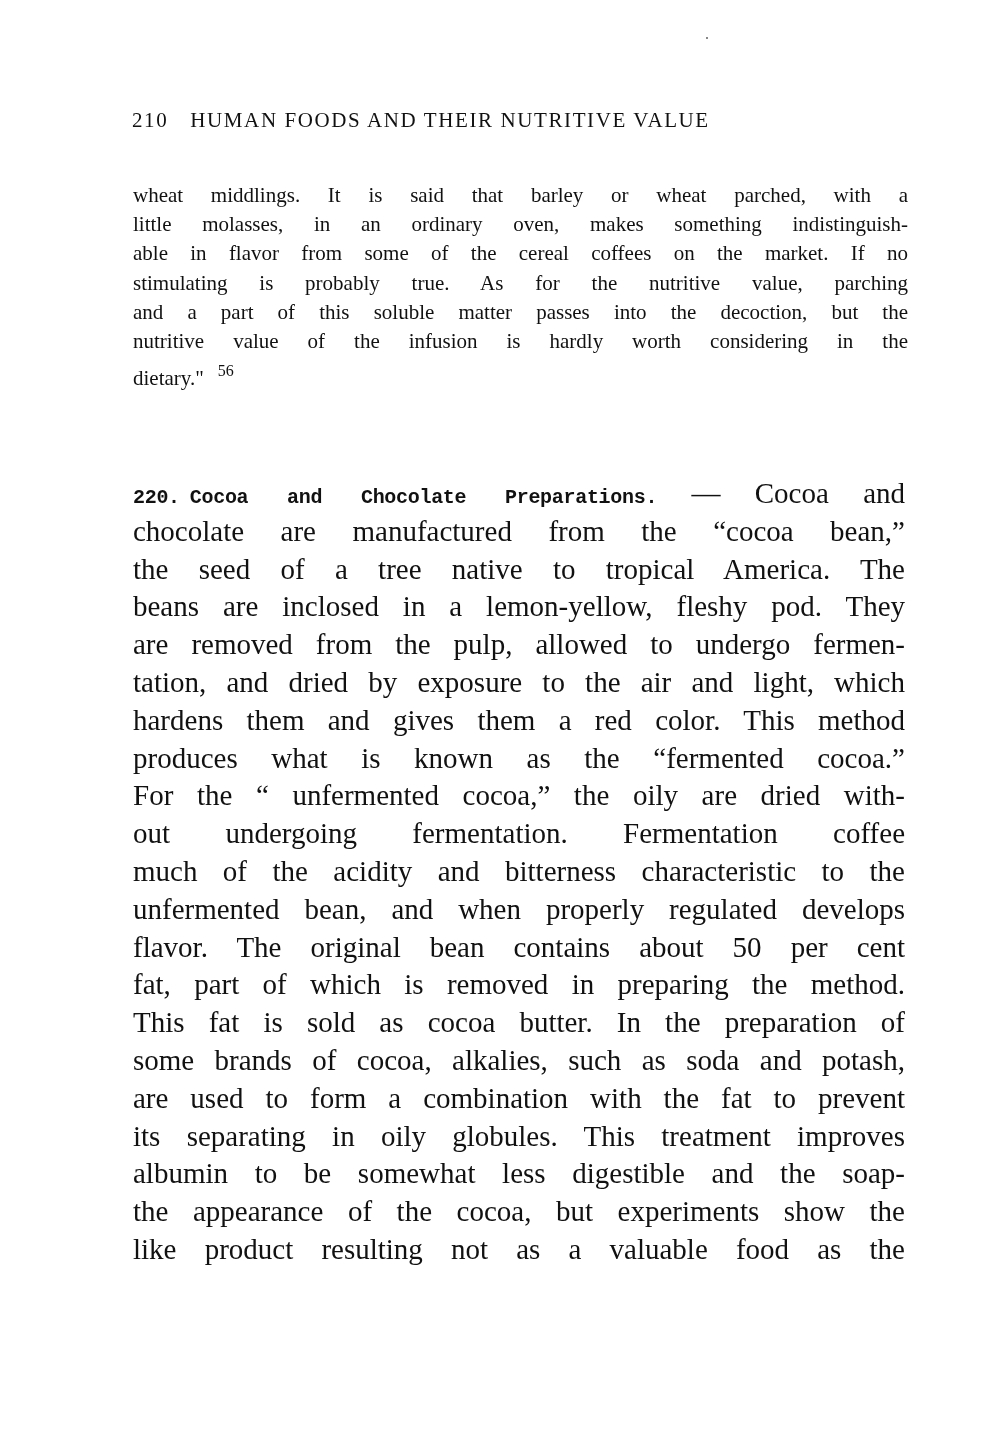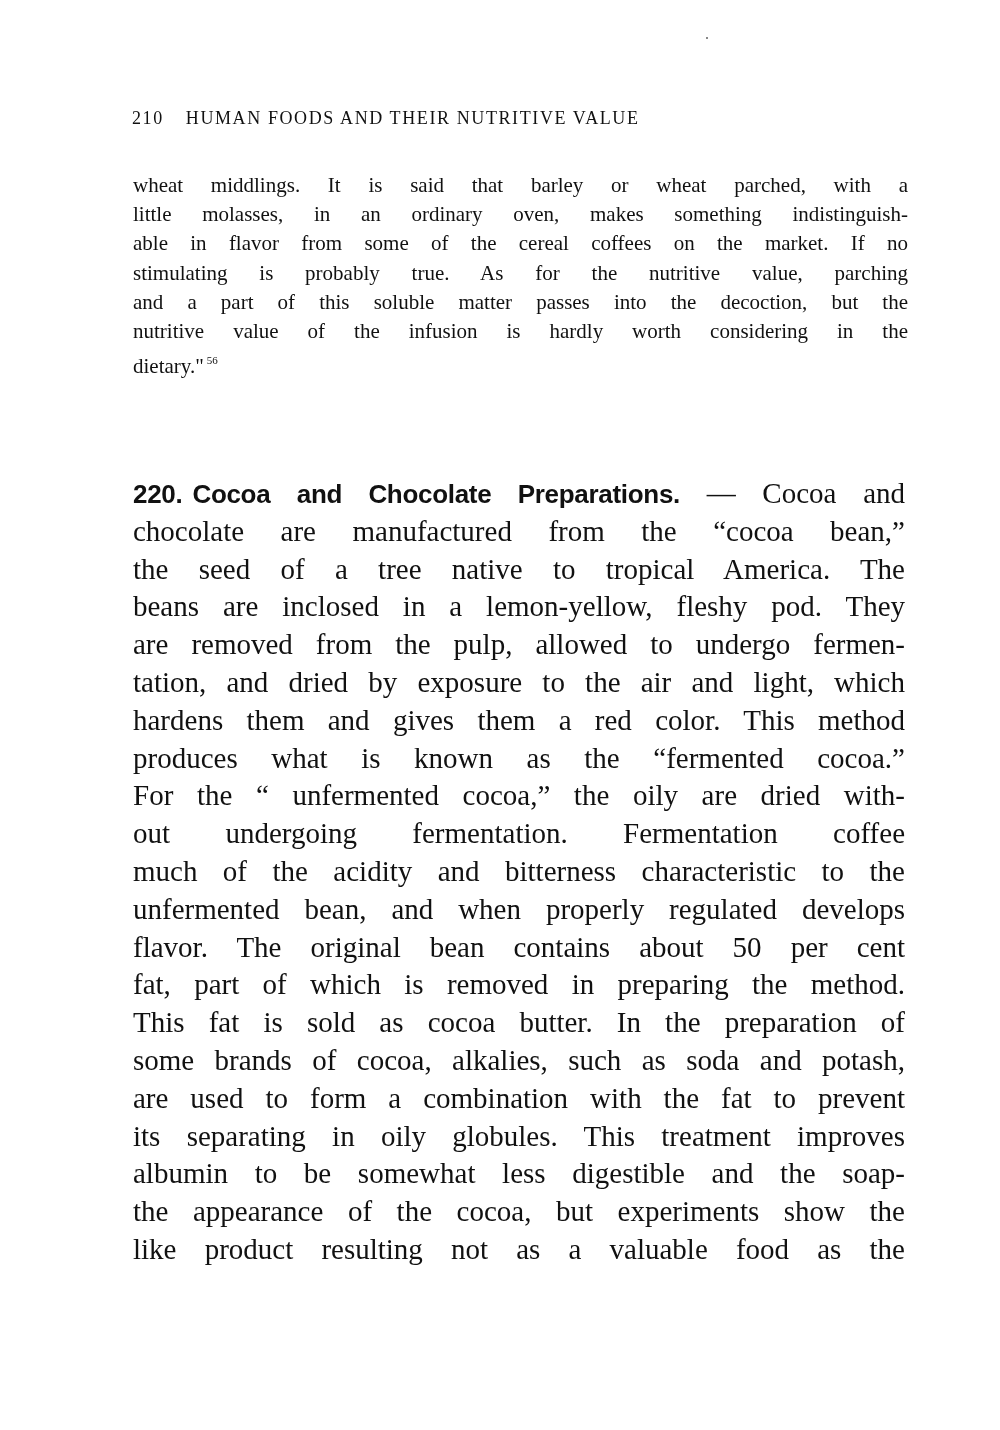--- a/index.html
+++ b/index.html
@@ -20,64 +20,64 @@
       left: 0;
       top: 0;
       width: 1000px;
       height: 1430px;
     }
     .running-head {
       position: absolute;
       left: 132px;
       top: 108px;
       width: 720px;
-      font-size: 18px;
+      font-size: 21px;
       letter-spacing: 1.6px;
       white-space: nowrap;
     }
     .running-head .page-number {
       display: inline-block;
       margin-right: 22px;
     }
     .small-para {
       position: absolute;
       left: 133px;
-      top: 171px;
+      top: 181px;
       width: 775px;
       font-size: 21px;
       line-height: 29.2px;
     }
     .line {
       display: block;
       white-space: nowrap;
       text-align: justify;
       text-align-last: justify;
     }
     .line.last {
       text-align-last: left;
     }
     .small-para .line { height: 29.2px; }
     sup.fn {
-      font-size: 11px;
+      font-size: 16px;
       vertical-align: 9px;
-      margin-left: 3px;
+      margin-left: 14px;
     }
     .main-para {
       position: absolute;
       left: 133px;
       top: 475px;
       width: 772px;
       font-size: 29px;
       line-height: 37.8px;
     }
     .main-para .line { height: 37.8px; }
     .section-head {
-      font-family: Liberation Sans, sans-serif;
+      font-family: Liberation Mono, monospace;
       font-weight: bold;
-      font-size: 26px;
+      font-size: 20px;
       letter-spacing: -0.3px;
     }
     .section-num {
       margin-right: 10px;
     }
     .speck {
       position: absolute;
       left: 706px;
       top: 37px;
       width: 2px;

